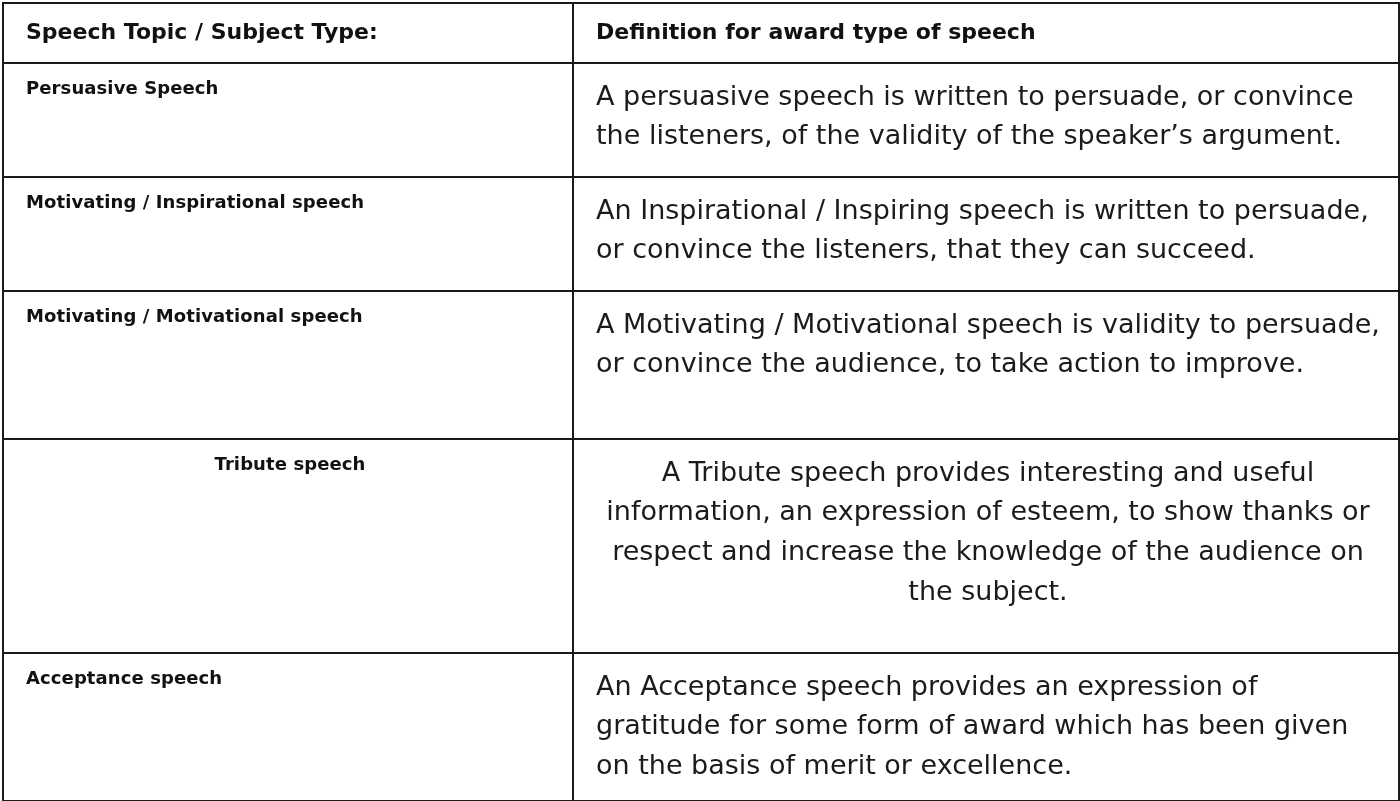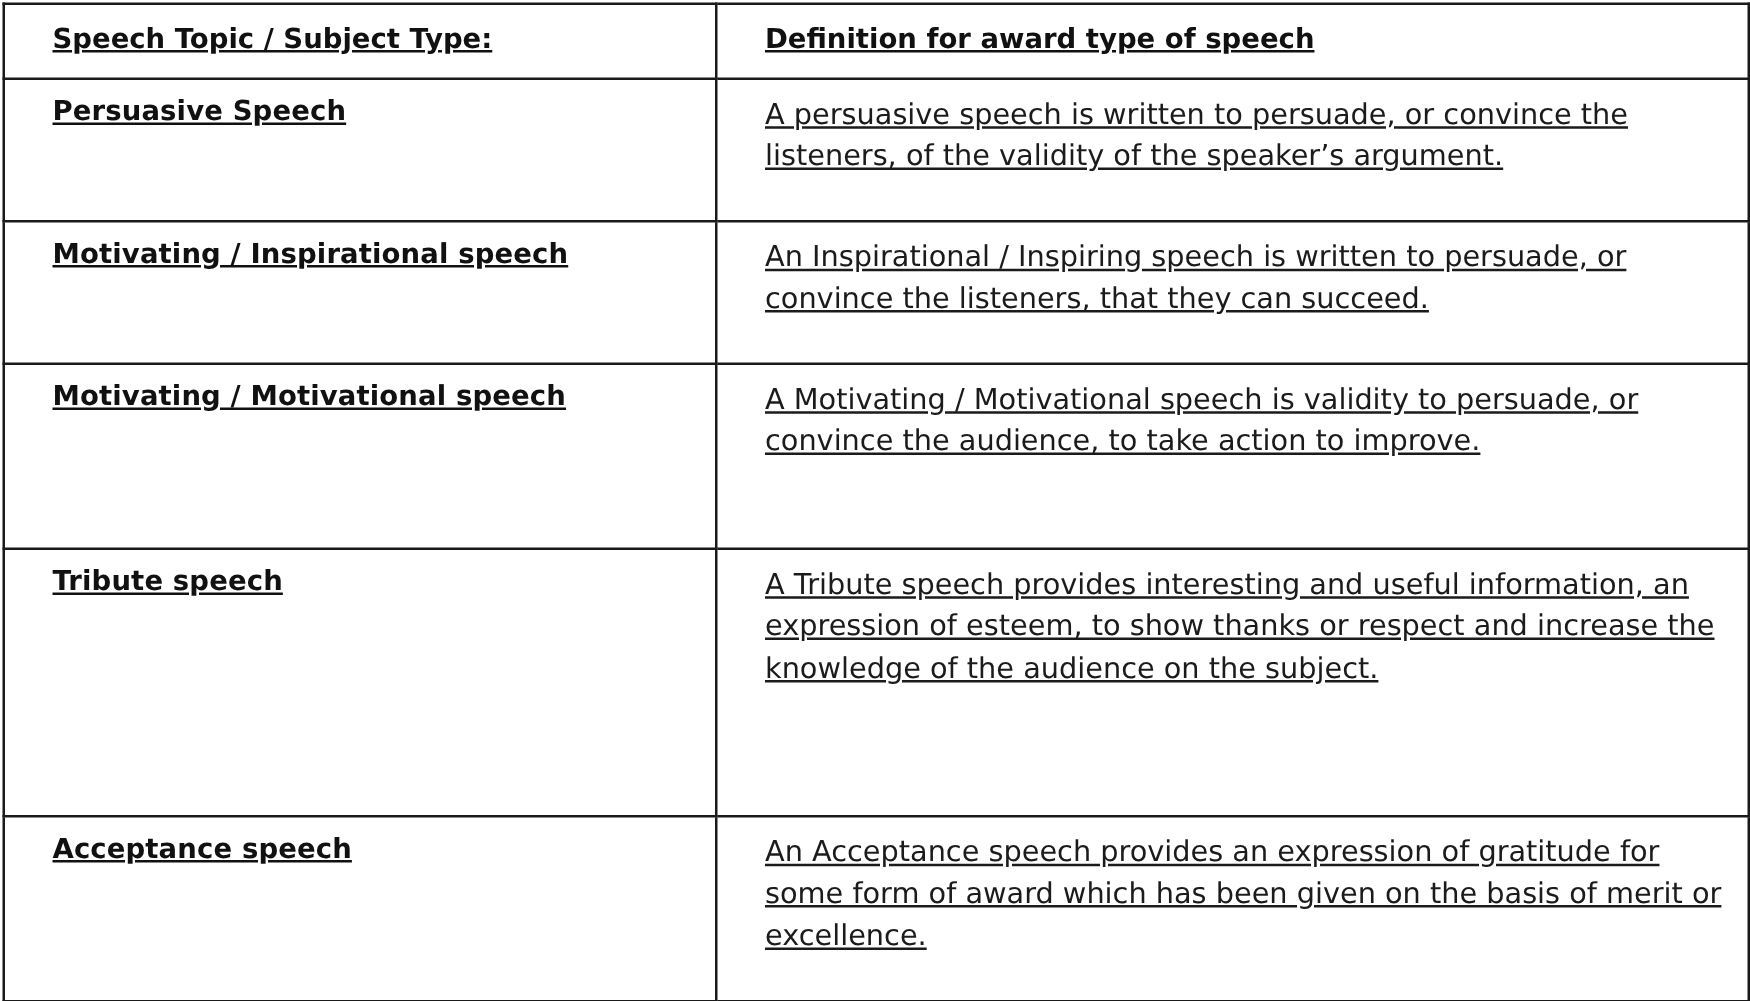--- a/index.html
+++ b/index.html
@@ -27,50 +27,49 @@
     margin: 2px 0 0 2px;
     table-layout: fixed;
   }
   table.speech-table col.col-topic { width: 570px; }
   table.speech-table col.col-def { width: 826px; }
 
   table.speech-table th,
   table.speech-table td {
     border: 2px solid #1a1a1a;
     vertical-align: top;
-    padding: 12px 18px 14px 38px;
+    padding: 12px 18px 14px 22px;
     background: #ffffff;
-    text-decoration: underline;
   }
   table.speech-table thead th {
     font-weight: bold;
     font-size: 22px;
     line-height: 1.25;
     padding-top: 14px;
     padding-bottom: 16px;
     text-align: left;
   }
   td.topic-cell {
     font-weight: bold;
-    font-size: 22px;
+    font-size: 18px;
     line-height: 1.3;
     letter-spacing: 0.1px;
     padding-top: 18px;
   }
   td.def-cell {
     font-weight: normal;
-    font-size: 23px;
+    font-size: 27px;
     line-height: 1.47;
     color: #1b1b1b;
     padding-top: 18px;
     padding-right: 22px;
   }
   .row-h-2 td { height: 86px; }
   .row-h-3 td { height: 120px; margin-left: 16px; }
-  .row-h-4 td { height: 186px; }
+  .row-h-4 td { height: 186px; text-align: center; }
 </style>
 </head>
 <body>
 
 <div class="sheet">
   <table class="speech-table">
     <colgroup>
       <col class="col-topic">
       <col class="col-def">
     </colgroup>

